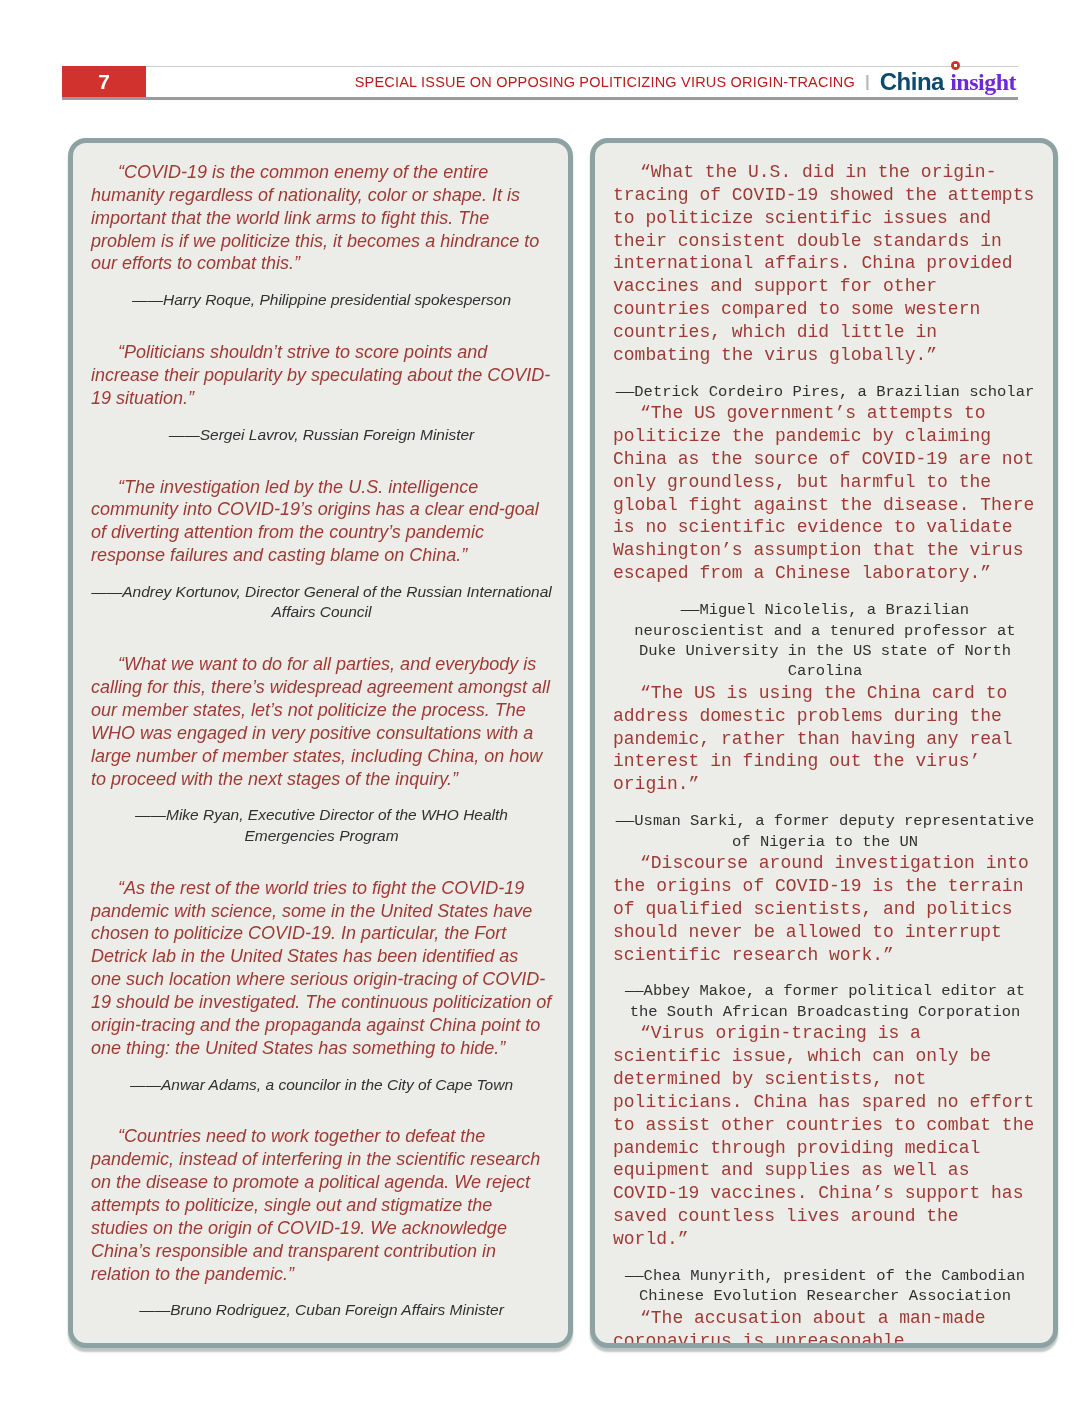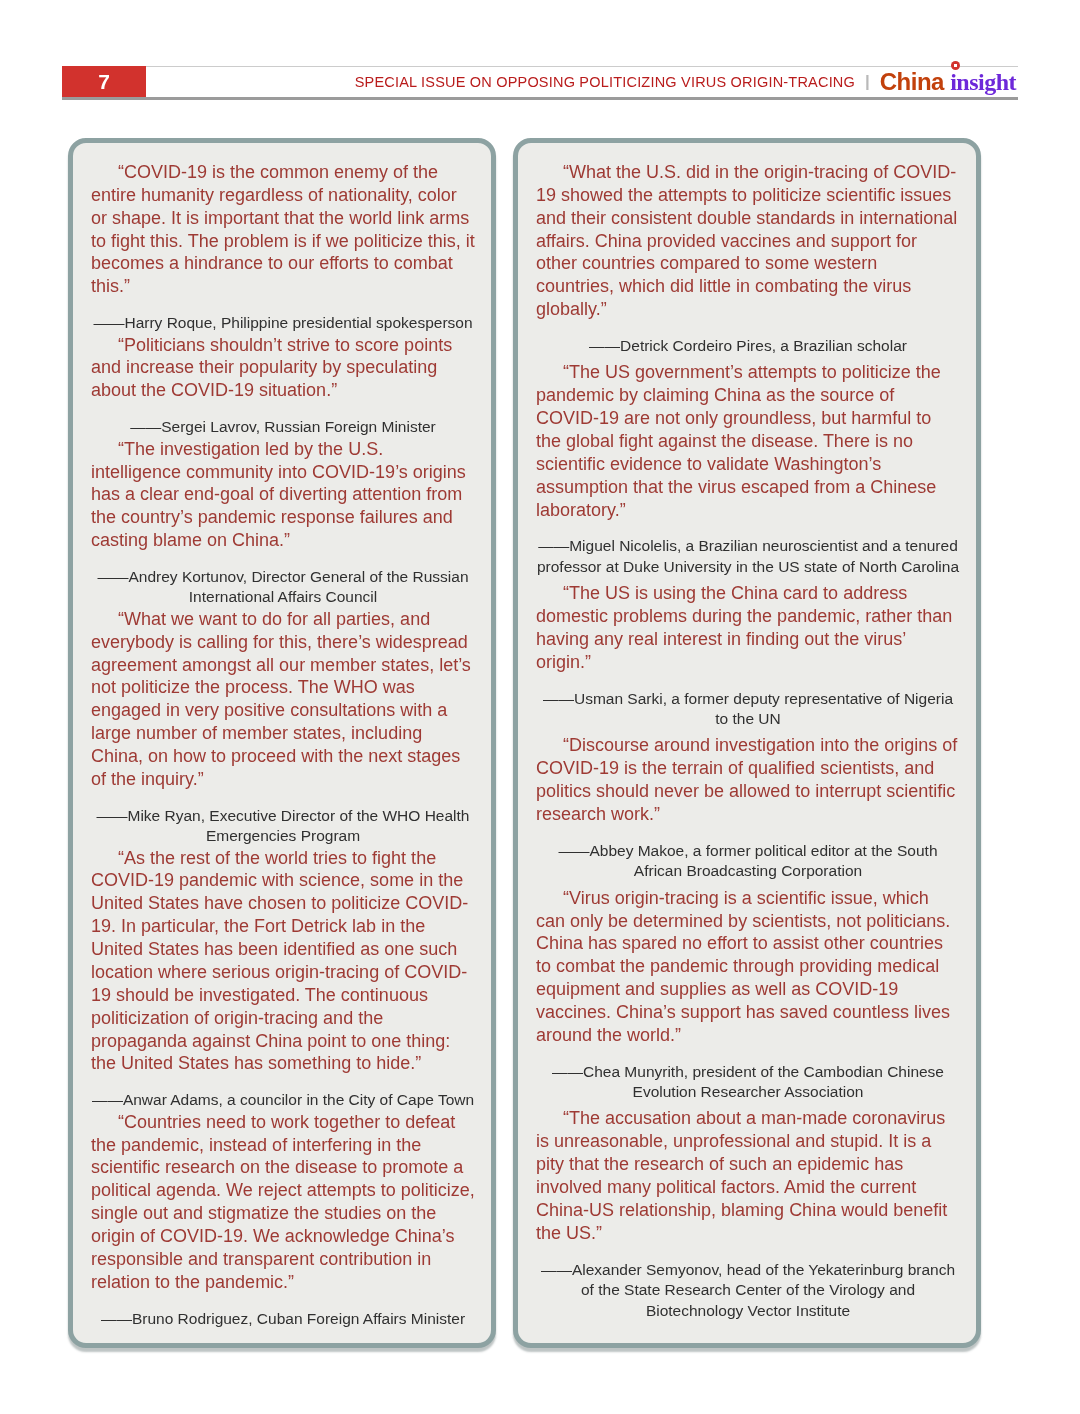--- a/index.html
+++ b/index.html
@@ -25,21 +25,21 @@
     flex:1; border-top:1px solid #cccccc;
     display:flex; align-items:center; justify-content:flex-end;
     gap:10px; padding-right:2px; background:#ffffff;
   }
   .issue-title {
     color:#b91c1c; font-size:14.5px; letter-spacing:0.2px;
     white-space:nowrap;
   }
   .header-sep { color:#b9b9b9; font-size:17px; font-weight:bold; }
   .logo { font-weight:bold; font-size:24px; letter-spacing:-0.5px; white-space:nowrap; }
-  .logo-china { color:#c2410c; }
+  .logo-china { color:#0c4a6e; }
   .logo-insight { color:#6d28d9; position:relative; display:inline-block;font-family:Liberation Serif, serif; }
   .pin-icon {
     position:absolute; left:1px; top:-8px; width:9px; height:9px;
     border-radius:50%;
     background:radial-gradient(circle at 50% 50%, #ffffff 0 1.6px, #d2322d 1.7px 100%);
   }
 
   
   .boxes {
     position:absolute; left:68px; top:138px;
@@ -49,22 +49,22 @@
     box-sizing:border-box;
     height:1210px;
     border:5px solid #8da2a2;
     border-radius:18px;
     background:#ecece9;
     padding:18px 16px 22px 18px;
     box-shadow:0 4px 2px rgba(110,125,125,0.45);
     display:flex; flex-direction:column; justify-content:space-between;
     overflow:hidden;
   }
-  .qbox.left  { width:428px; }
-  .qbox.right { width:468px; }
+  .qbox.left  { width:505px;font-style:italic; }
+  .qbox.right { width:468px;font-family:Liberation Mono, monospace; }
 
   .quote-text {
     margin:0;
     color:#9e3a34;
     font-size:18px;
     line-height:1.27;
     text-indent:1.5em;
   }
   .attribution {
     margin:15px 0 0 0;

